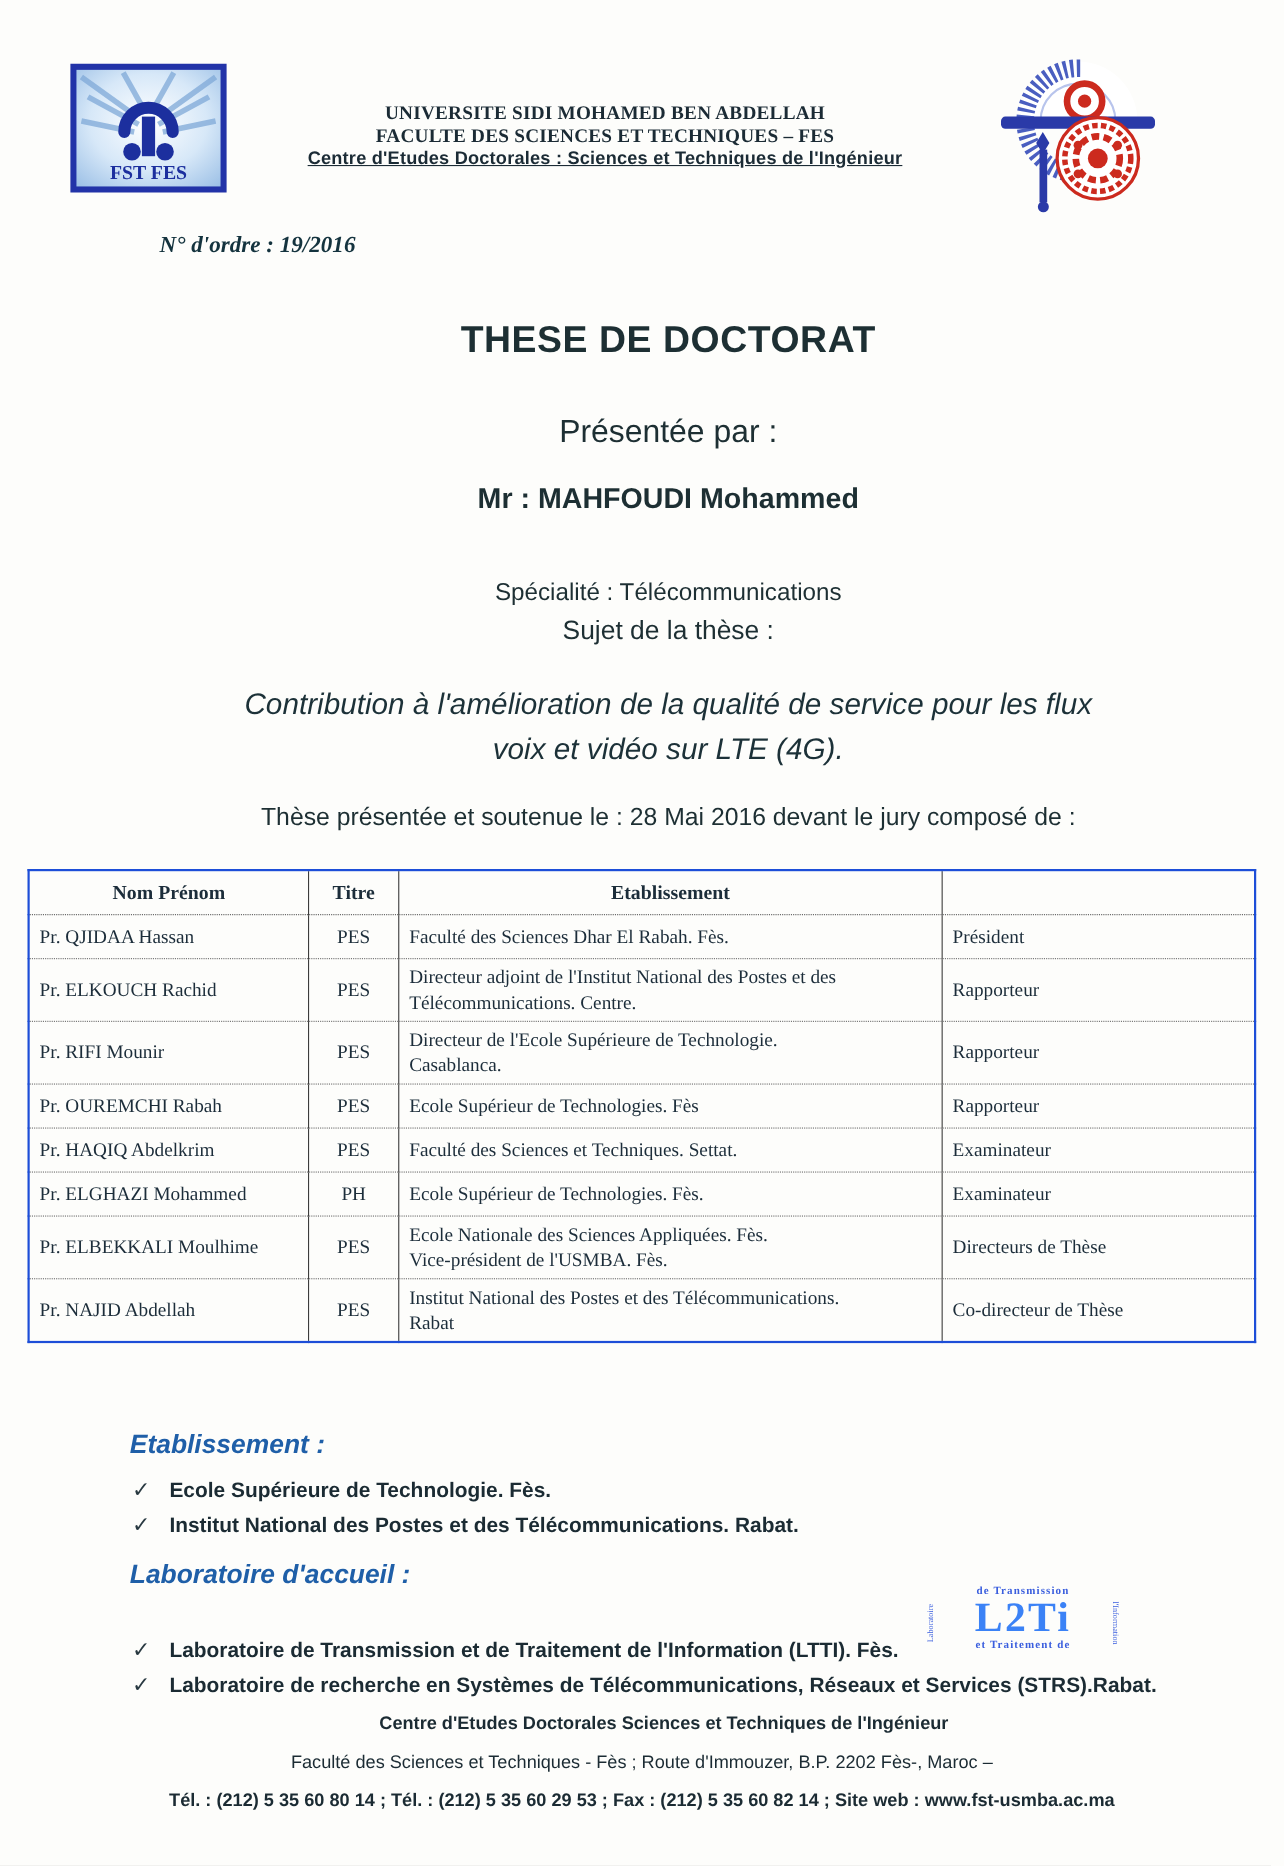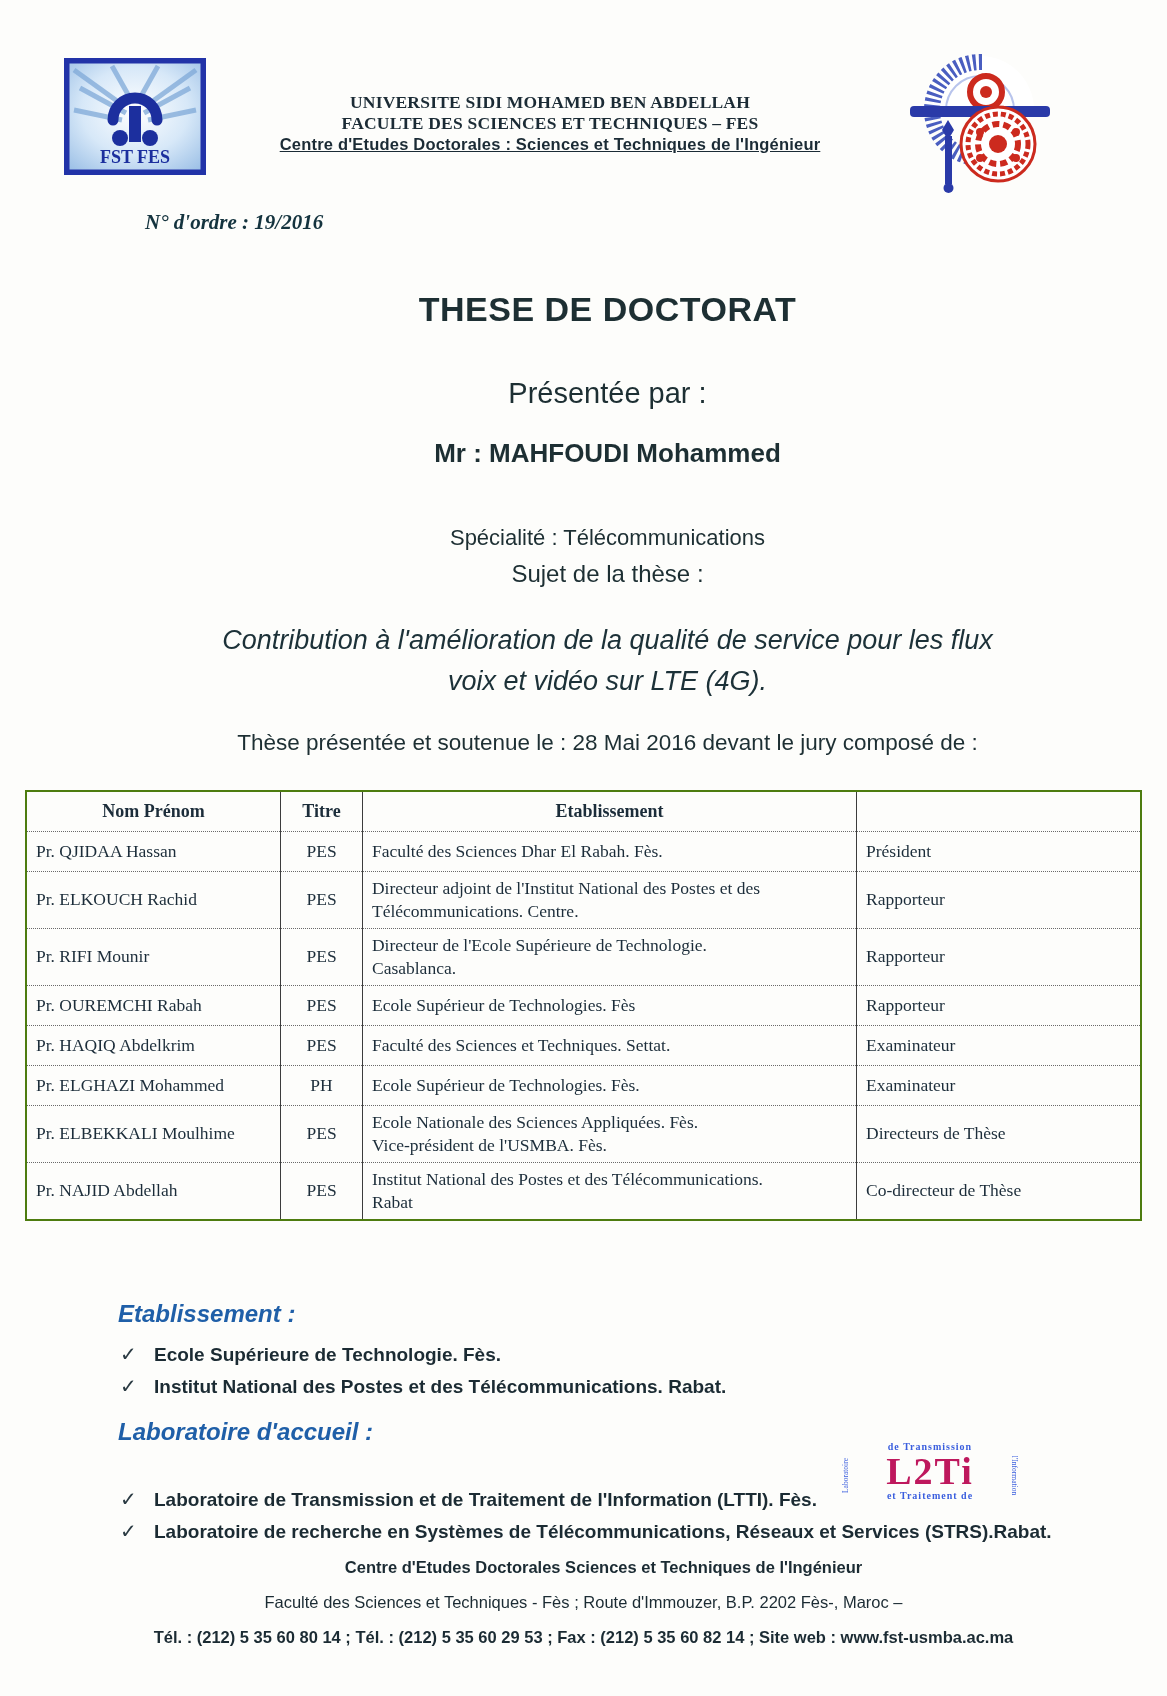--- a/index.html
+++ b/index.html
@@ -39,21 +39,21 @@
   }
   .defense     { top:730px; font-size:22.5px; }
   
   .jury { position:absolute; left:25px; top:790px; width:1117px;
           border-collapse:collapse; font-size:17.5px; color:#1c2d3a; }
   .jury th, .jury td {
     border-left:1.5px solid #3c3c3c; border-right:1.5px solid #3c3c3c;
     border-top:1px dotted #6a6a6a; border-bottom:1px dotted #6a6a6a;
     padding:5px 9px; vertical-align:middle;
   }
-  .jury { border:2px solid #4d7c0f; }
+  .jury { border:2px solid #1d4ed8; }
   .jury th { font-weight:bold; text-align:center; font-size:18px; padding:7px 6px; }
   .jury td.c { text-align:center; }
   .jury td.etab { white-space:pre-line; line-height:23px; }
   .jury tr { height:40px; }
   
   .sec-heading {
     position:absolute; left:118px;
     font-family:"Liberation Sans", sans-serif; font-weight:bold; font-style:italic;
     font-size:24px; color:#1f5fa8;
   }
@@ -62,21 +62,21 @@
     font-family:"Liberation Sans", sans-serif; font-weight:bold;
     font-size:19px; color:#1b2b33;
   }
   .check-item .tick { display:inline-block; width:34px; font-weight:normal; font-size:20px; color:#2a3a42; }
   
   .l2ti {
     position:absolute; left:854px; top:1441px; width:152px; height:70px;
     font-family:Liberation Serif, serif; color:#2b4fd8; text-align:center;
   }
   .l2ti .small { font-size:10px; font-weight:bold; color:#3a5ede; letter-spacing:1px; line-height:11px; }
-  .l2ti .big  { font-size:38px; font-weight:bold; line-height:38px; letter-spacing:2px; color:#be185d; }
+  .l2ti .big  { font-size:38px; font-weight:bold; line-height:38px; letter-spacing:2px; color:#3b82f6; }
   .l2ti .vert {
     position:absolute; font-size:7.5px; color:#3a5ede; white-space:nowrap;
     transform:rotate(-90deg); transform-origin:center;
   }
   .l2ti .vleft  { left:-26px; top:30px; }
   .l2ti .vright { right:-28px; top:30px; transform:rotate(90deg); }
   
   .footer {
     position:absolute; left:0; top:1550px; width:100%;
     text-align:center; font-family:"Liberation Sans", sans-serif; color:#1b2b33;

